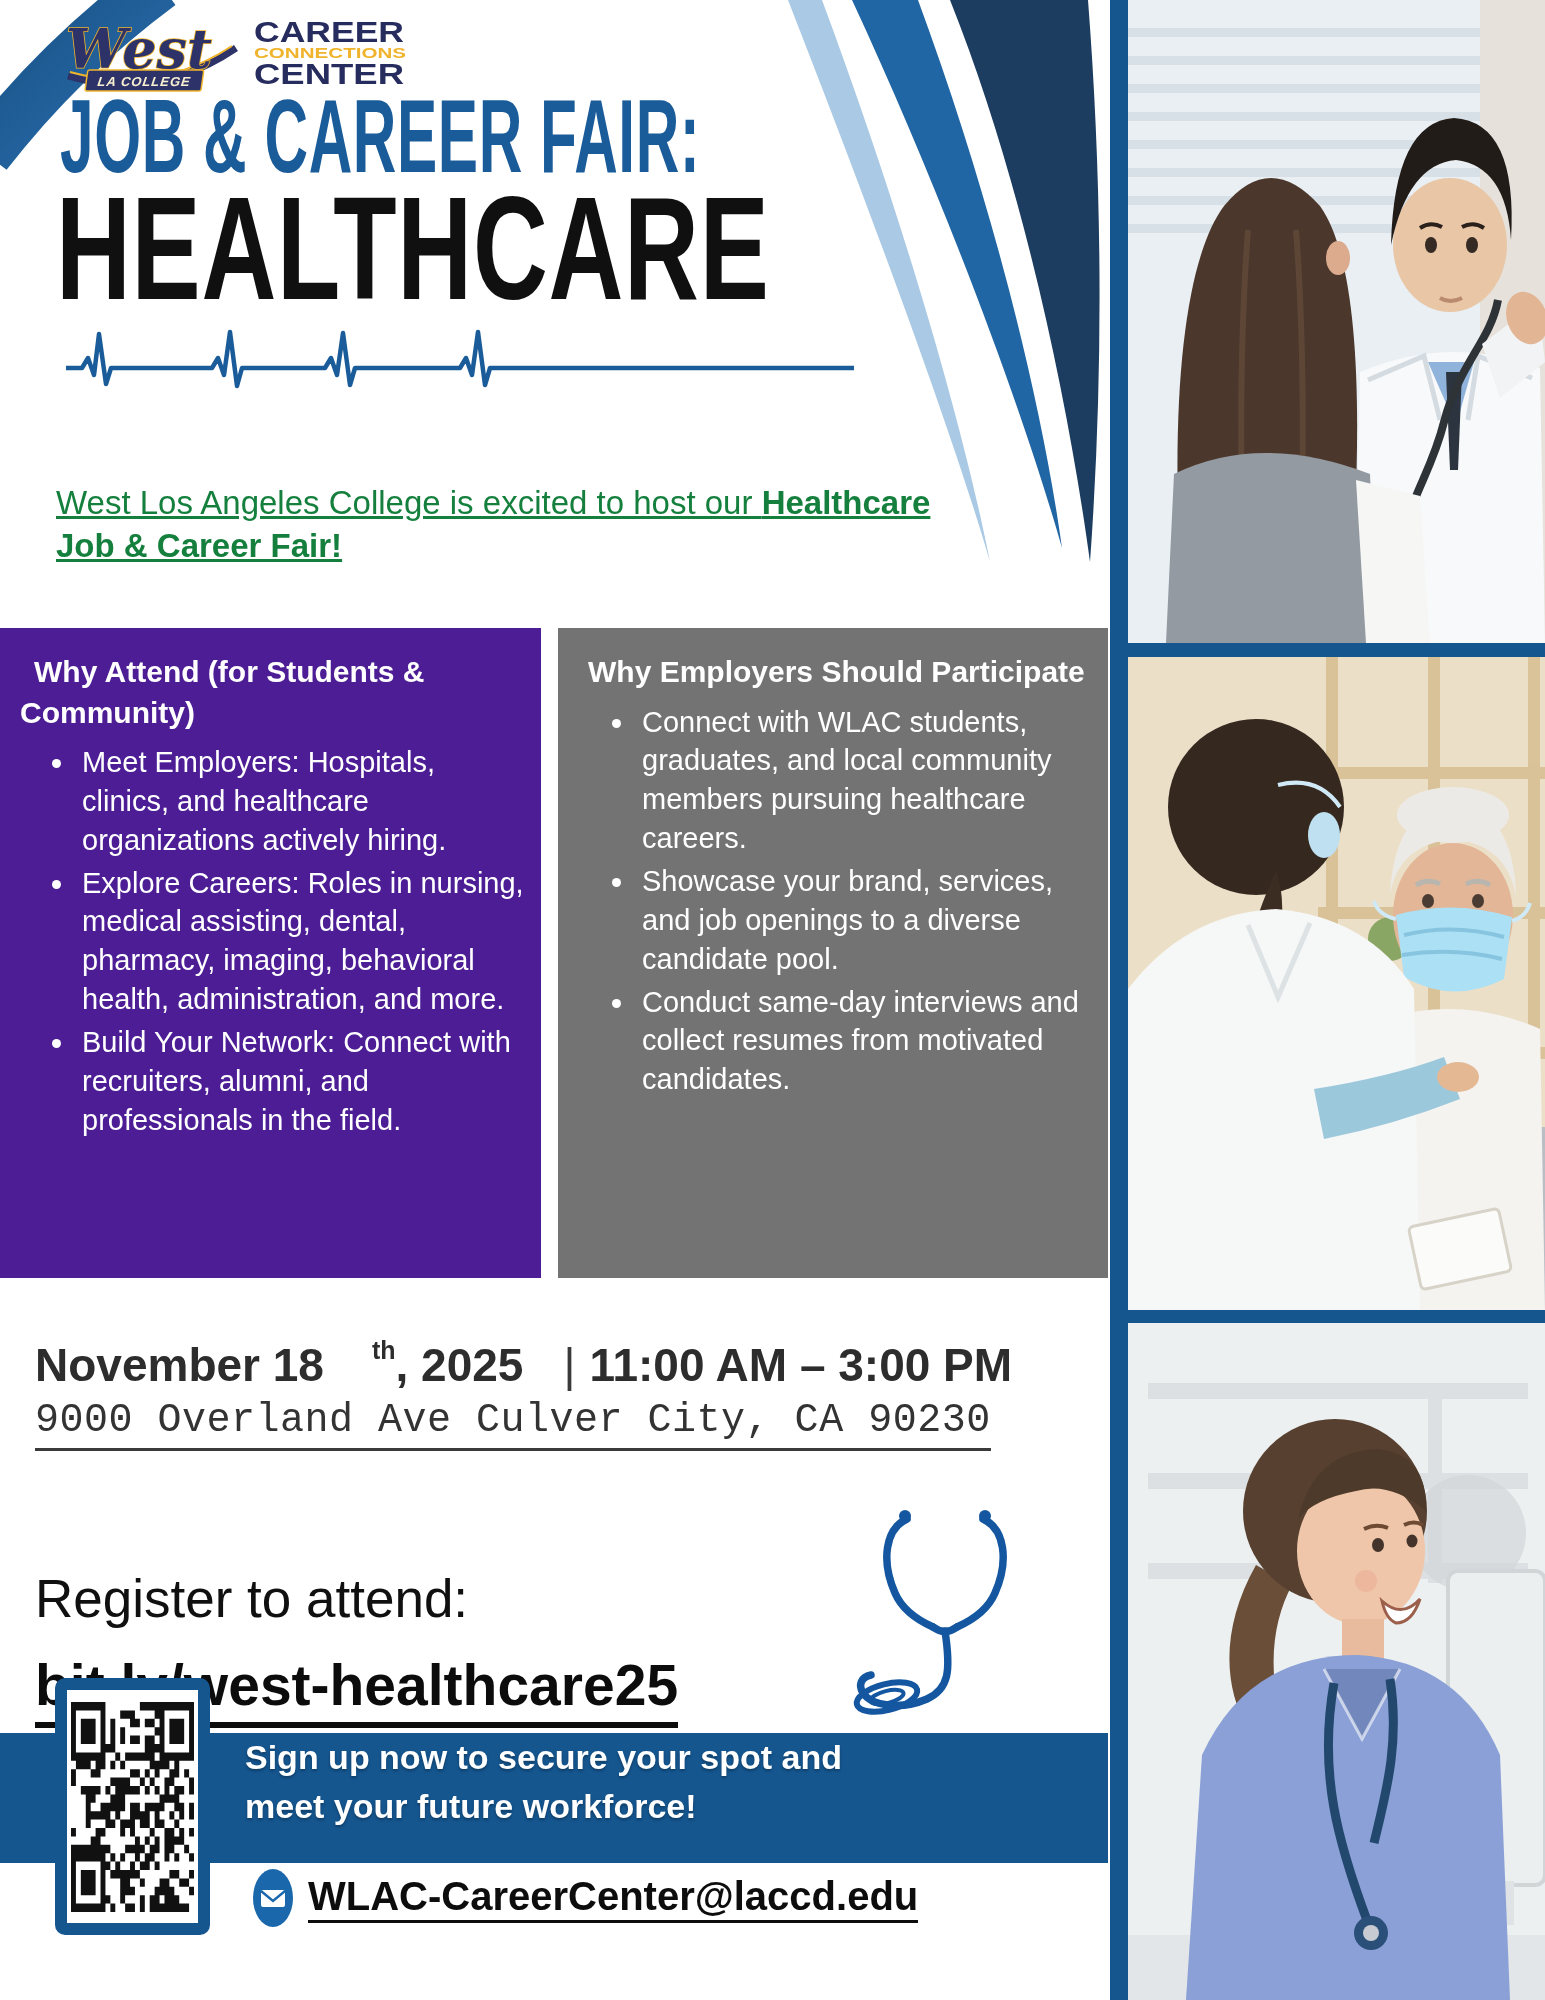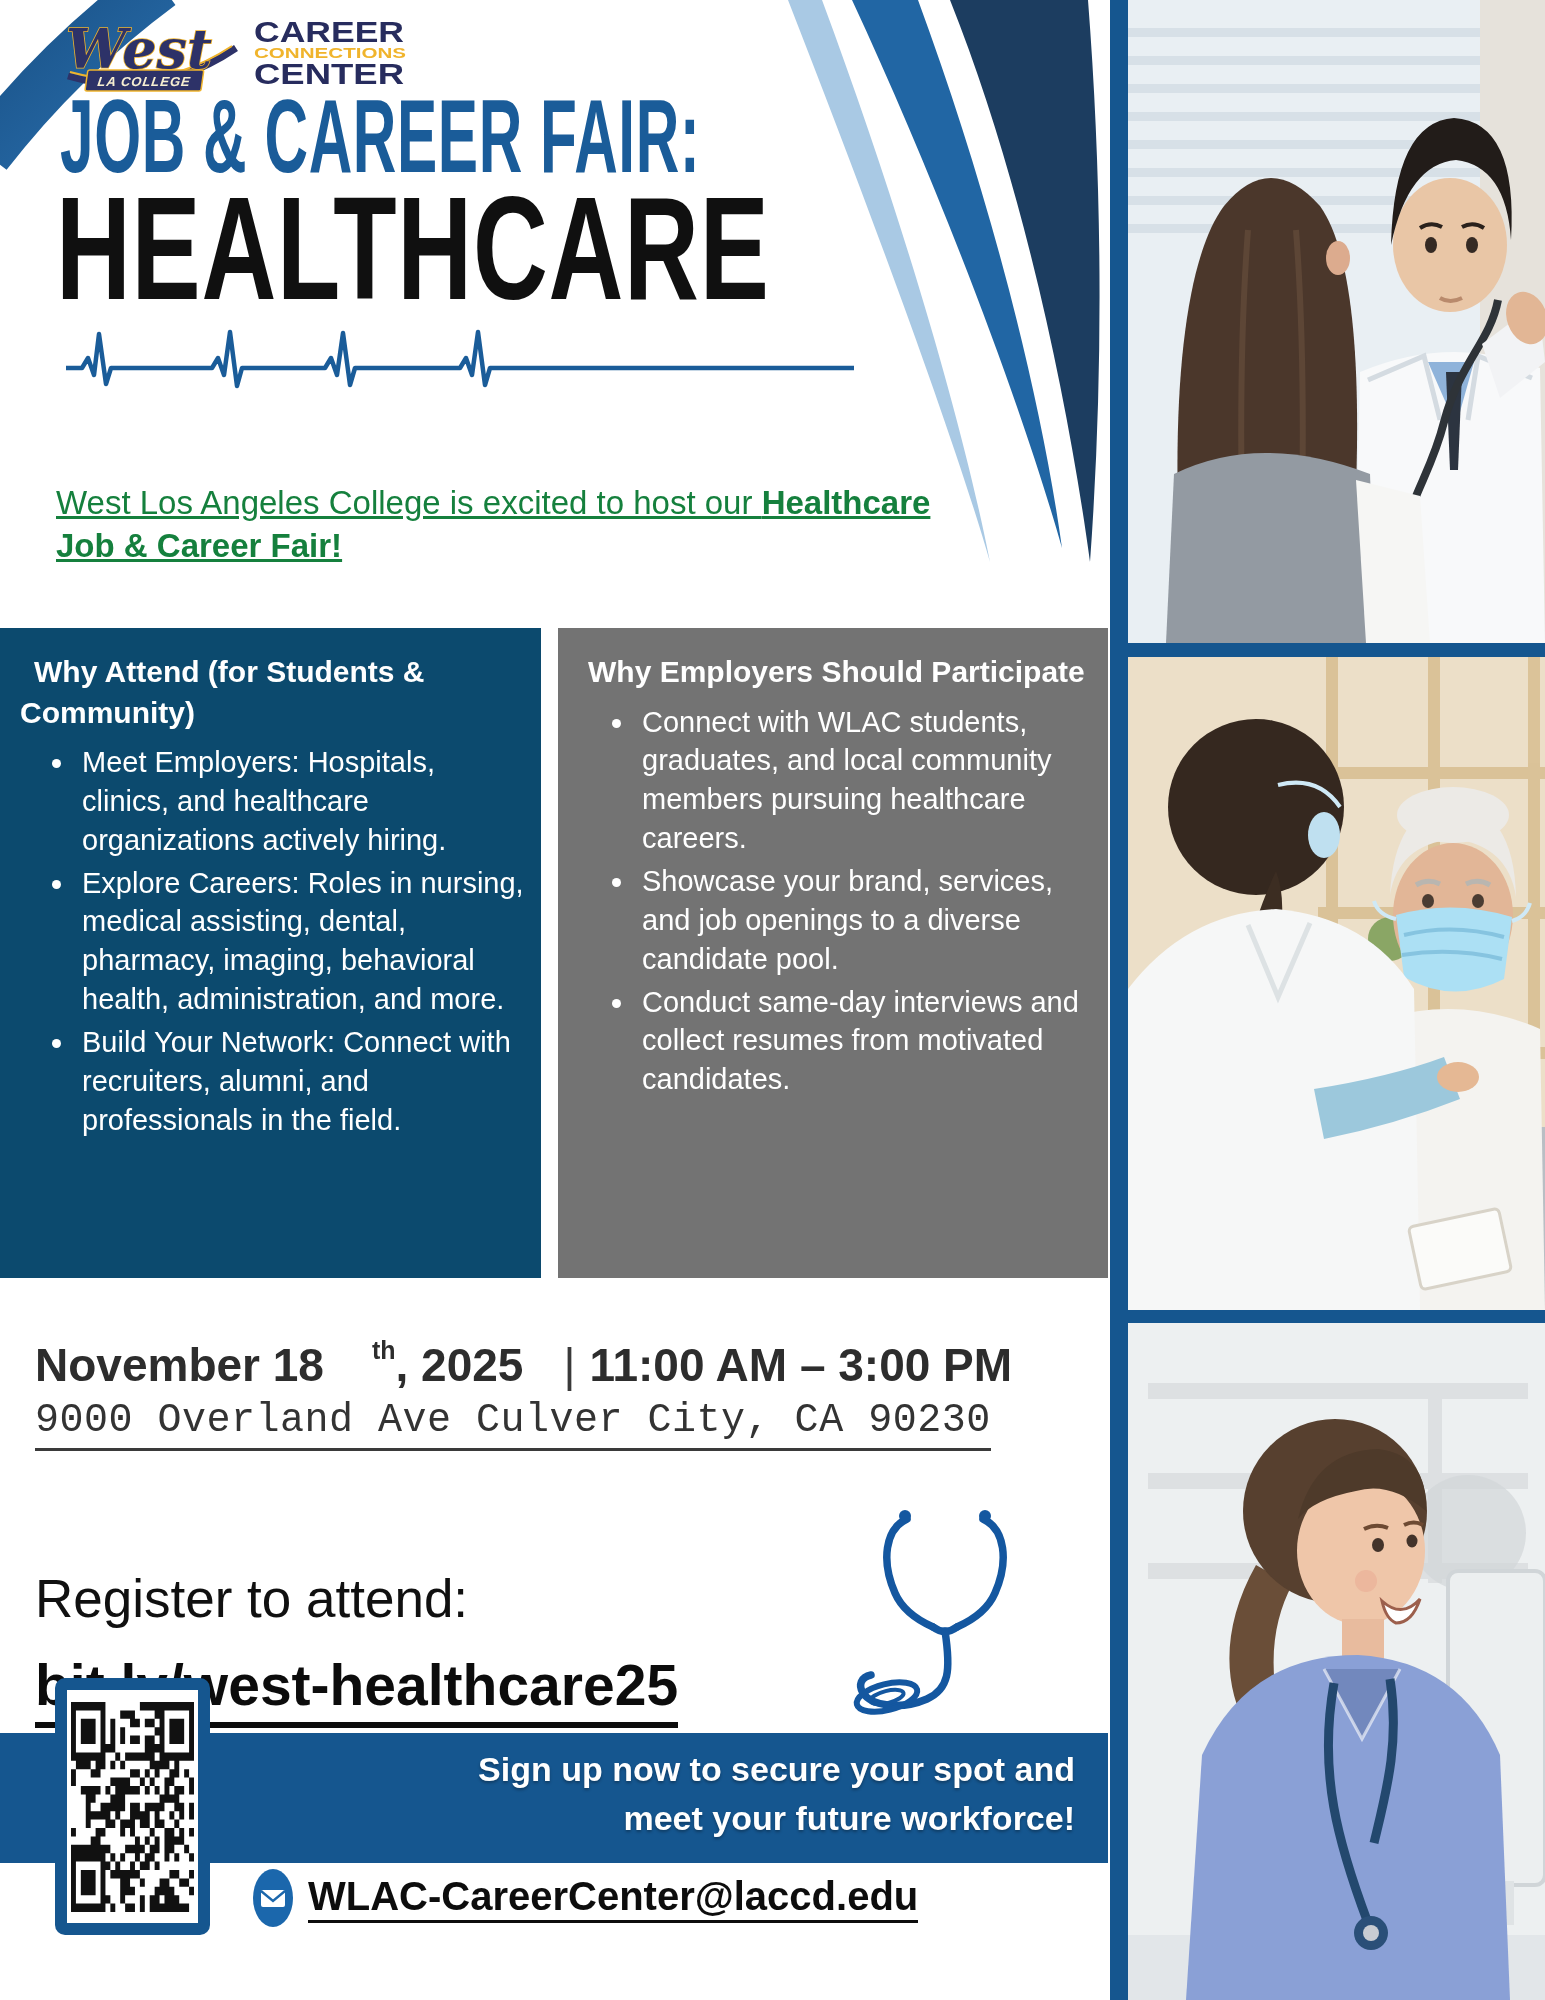--- a/index.html
+++ b/index.html
@@ -11,21 +11,21 @@
   .title1{left:60px;top:84px;font-size:104px;font-weight:bold;color:#1A5C99;line-height:1;
           white-space:nowrap;transform:scaleX(.58);transform-origin:0 0;letter-spacing:1px;}
   .title2{left:56px;top:176px;font-size:146px;font-weight:bold;color:#101010;line-height:1;
           white-space:nowrap;transform:scaleX(.71);transform-origin:0 0;letter-spacing:1px;}
 
   
   .intro{left:56px;top:482px;width:905px;font-size:33px;line-height:1.3;color:#15803d;text-decoration:underline;}
   .intro b{font-weight:bold;}
 
   
-  .boxAttend{left:0;top:628px;width:541px;height:650px;background:#0c4a6e;color:#ffffff;
+  .boxAttend{left:0;top:628px;width:541px;height:650px;background:#4c1d95;color:#ffffff;
              box-sizing:border-box;padding:24px 14px 0 20px;}
   .boxEmployers{left:558px;top:628px;width:550px;height:650px;background:#737373;color:#ffffff;
              box-sizing:border-box;padding:24px 10px 0 30px;}
   .boxHead{font-size:30px;font-weight:bold;line-height:1.35;}
   .boxAttend .boxHead{text-indent:14px;}
   .infoList{margin:10px 0 0 0;padding:0 0 0 56px;font-size:29px;line-height:1.34;}
   .boxEmployers .infoList{padding-left:48px;}
   .infoList li{margin-bottom:4px;padding-left:6px;}
 
   
@@ -33,21 +33,21 @@
   .dateRow sup{font-size:25px;vertical-align:22px;margin-left:48px;}
   .pipe{font-weight:normal;color:#3a3a3a;margin:0 14px 0 40px;}
   .address{left:35px;top:1398px;font-size:40px;color:#333333;letter-spacing:.5px;
            border-bottom:3px solid #3a3a3a;padding-bottom:5px;font-family:Liberation Mono, monospace;}
   .register{left:35px;top:1568px;font-size:53px;font-weight:normal;color:#101010;}
   .bitly{left:35px;top:1652px;font-size:57px;font-weight:bold;color:#0c0c0c;
          border-bottom:6px solid #0c0c0c;padding-bottom:4px;}
 
   
   .band{left:0;top:1733px;width:1108px;height:130px;background:#15568F;}
-  .bandText{position:absolute;left:245px;top:12px;width:830px;text-align:right;color:#ffffff;
+  .bandText{position:absolute;left:245px;top:0;width:830px;text-align:left;color:#ffffff;
             font-size:34px;font-weight:bold;line-height:1.45;text-shadow:0 2px 3px rgba(0,0,0,.3);}
   .qrFrame{left:55px;top:1678px;width:155px;height:257px;background:#15568F;border-radius:10px;
            box-sizing:border-box;padding:12px;}
   .qrInner{width:100%;height:100%;background:#ffffff;display:flex;align-items:center;justify-content:center;}
   .emailRow{left:252px;top:1868px;display:flex;align-items:center;}
   .emailText{font-size:40px;font-weight:bold;color:#0d0d0d;border-bottom:3px solid #0d0d0d;
              padding-bottom:1px;margin-left:14px;}
 
   
   .photoCol{left:1110px;top:0;width:435px;height:2000px;background:#15568F;}

